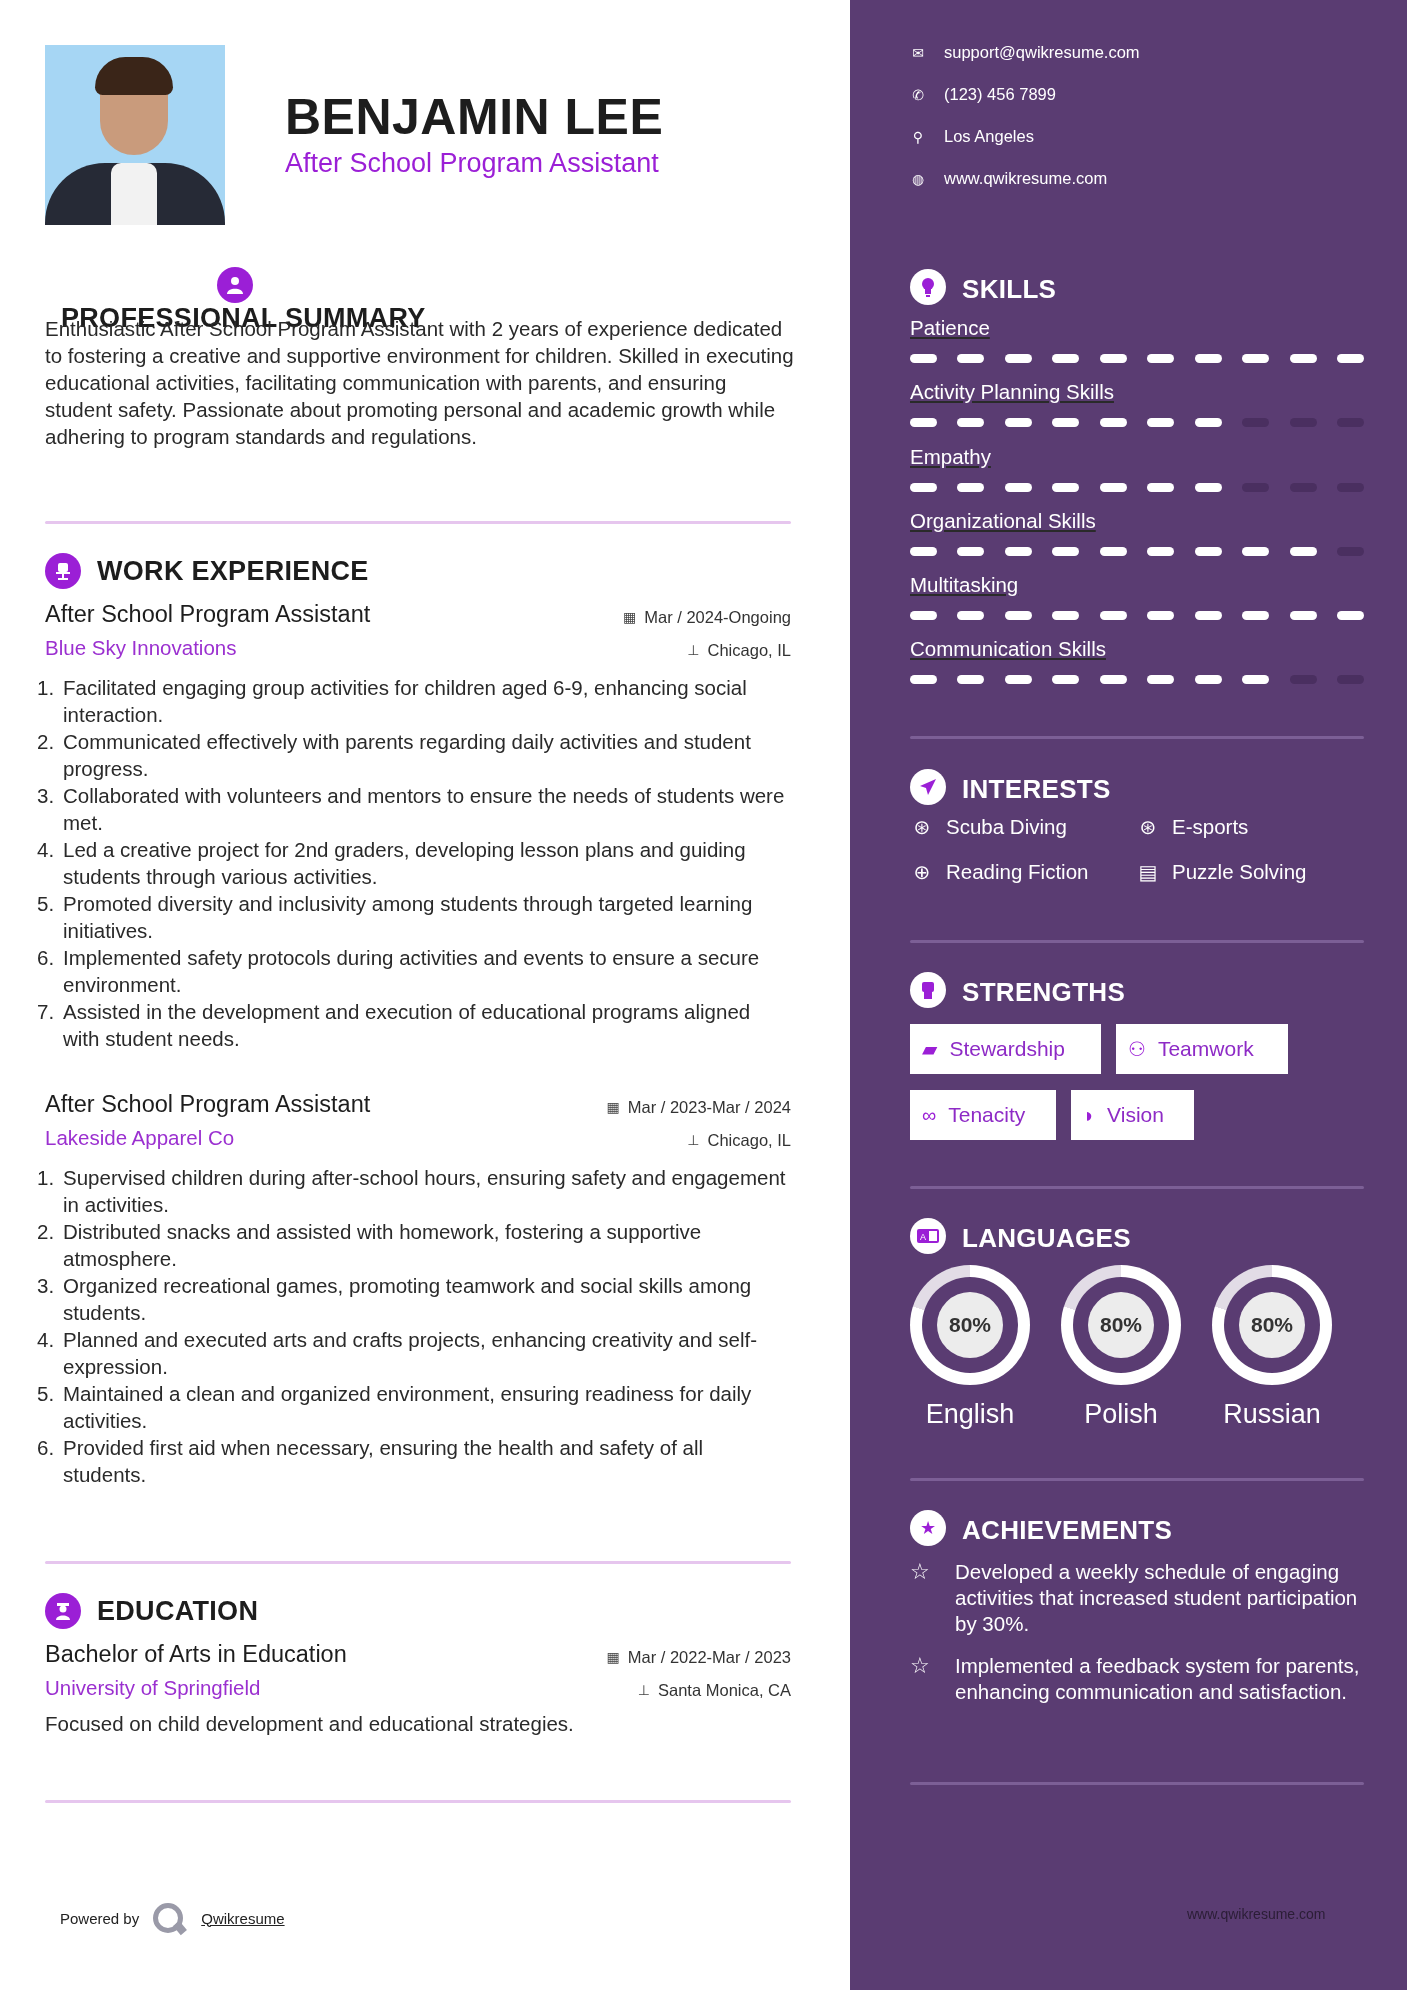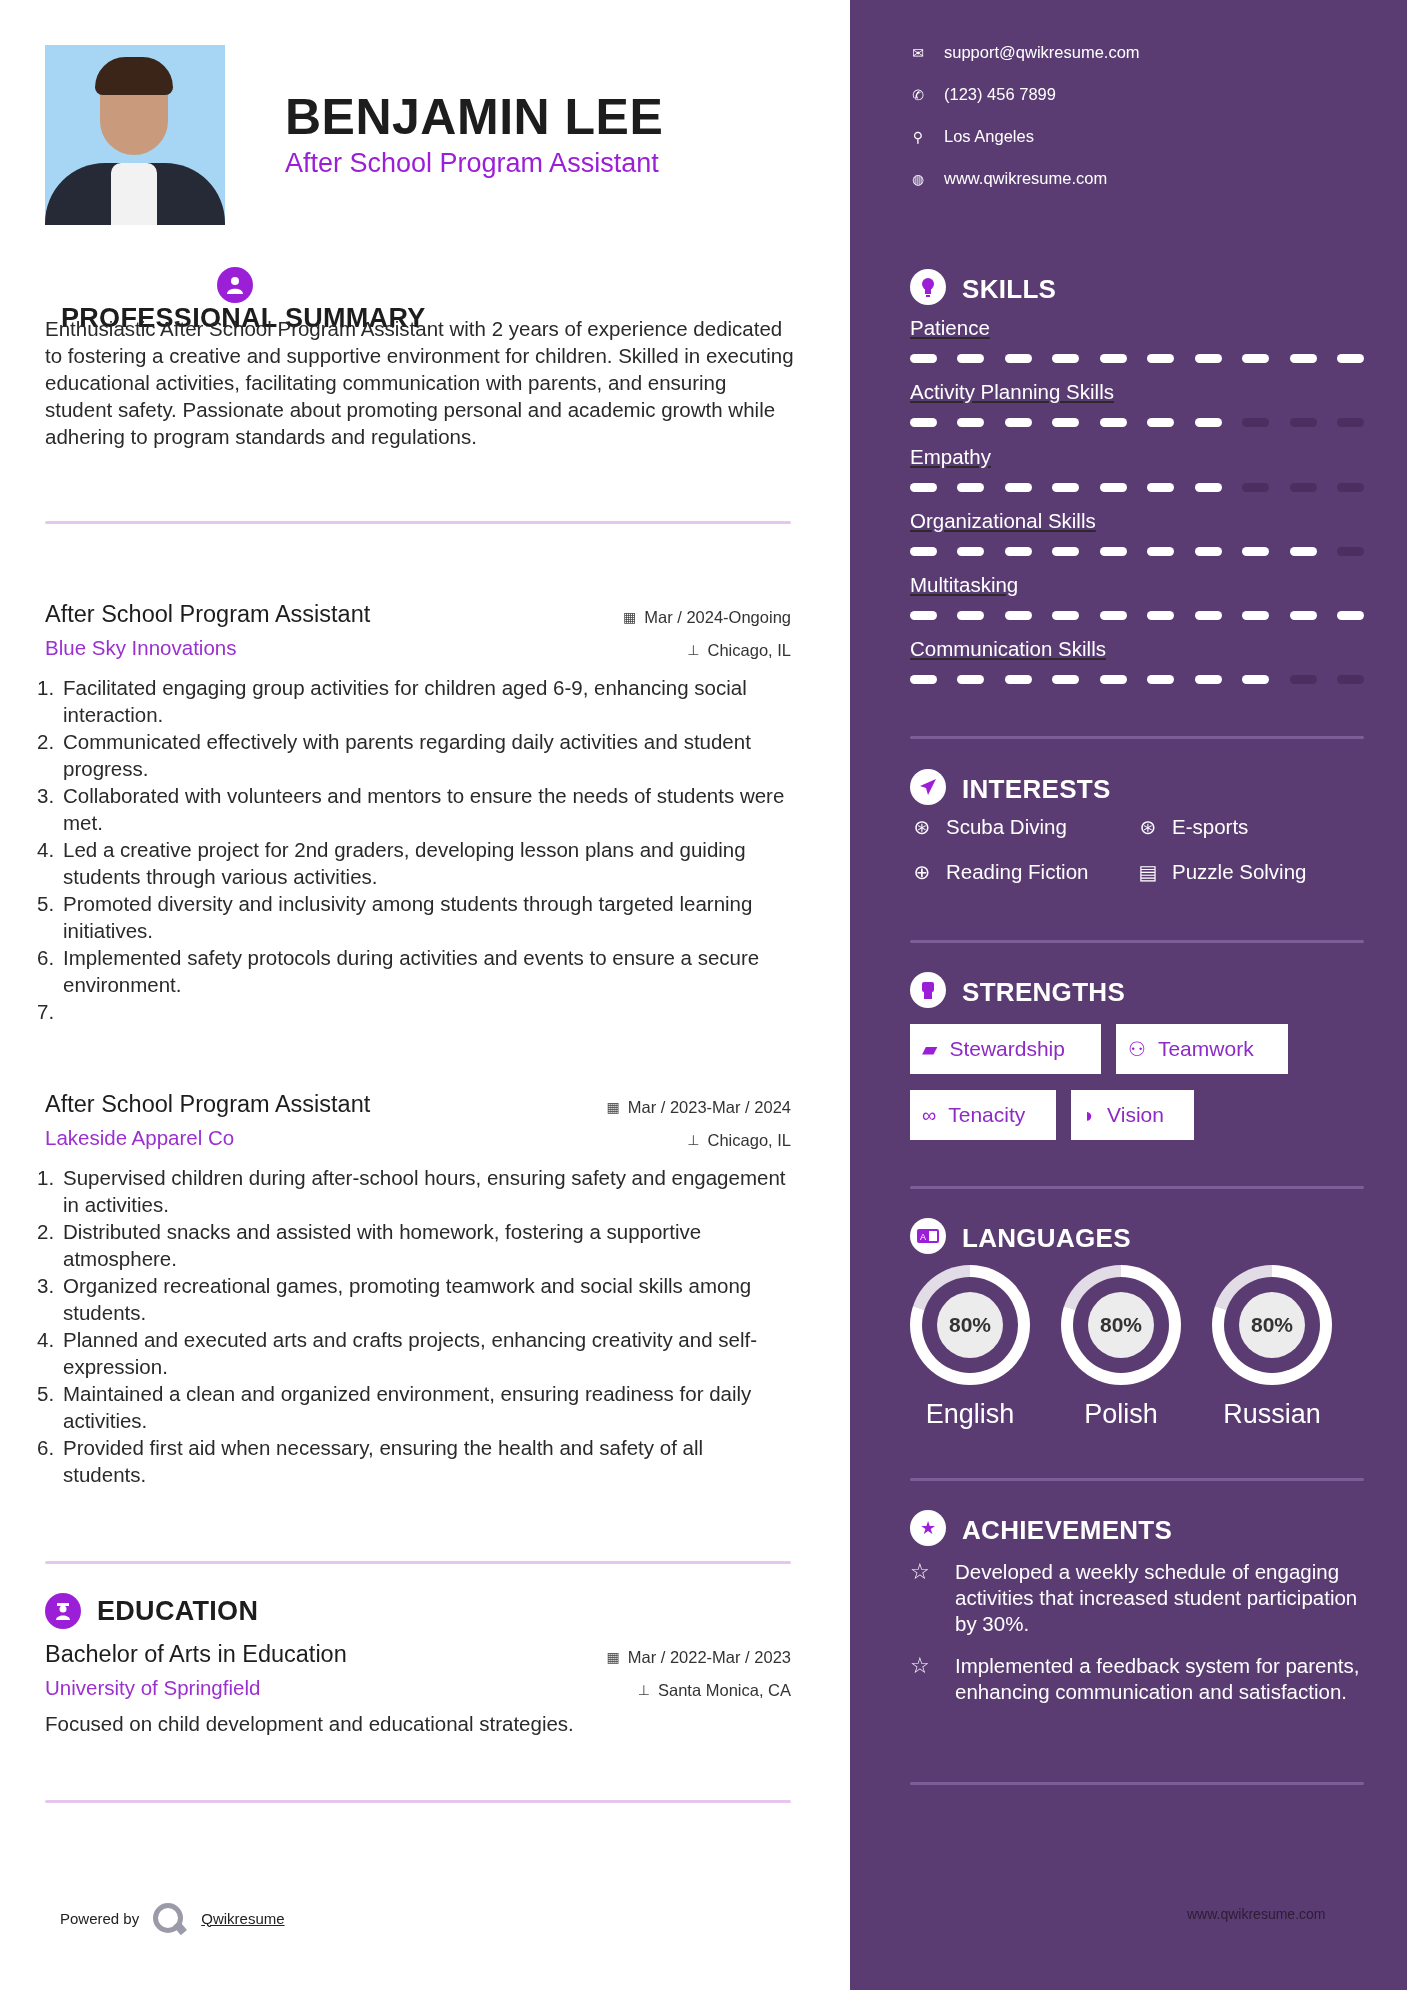--- a/index.html
+++ b/index.html
@@ -95,20 +95,31 @@
       <svg width="20" height="20" viewBox="0 0 20 20">
           <circle cx="10" cy="6" r="4" fill="#fff"></circle>
           <path d="M2 19 C2 12 18 12 18 19 Z" fill="#fff"></path>
         </svg>
     </span>
     <span class="sec-title">PROFESSIONAL SUMMARY</span>
   </div>
   <div class="para" style="top:315px;">Enthusiastic After School Program Assistant with 2 years of experience dedicated to fostering a creative and supportive environment for children. Skilled in executing educational activities, facilitating communication with parents, and ensuring student safety. Passionate about promoting personal and academic growth while adhering to program standards and regulations.</div>
   <div class="divider" style="top:521px;"></div>
 
+  <div class="sec-head" style="top:553px;">
+    <span class="sec-icon">
+      <svg width="20" height="20" viewBox="0 0 20 20">
+          <rect x="5" y="2" width="10" height="9" rx="2" fill="#fff"></rect>
+          <rect x="3" y="11" width="14" height="2" fill="#fff"></rect>
+          <rect x="9" y="13" width="2" height="4" fill="#fff"></rect>
+          <rect x="5" y="17" width="10" height="2" fill="#fff"></rect>
+        </svg>
+    </span>
+    <span class="sec-title">WORK EXPERIENCE</span>
+  </div>
 
   <div class="job" style="top:601px;">
     <div class="job-row">
       <span class="job-title">After School Program Assistant</span>
       <span class="job-meta">
           <span class="mi">▦</span>
           <span>Mar / 2024-Ongoing</span>
         </span>
     </div>
     <div class="job-row">
@@ -118,21 +129,21 @@
           <span>Chicago, IL</span>
         </span>
     </div>
     <ul class="bullets">
       <li><span class="num">1.</span><span>Facilitated engaging group activities for children aged 6-9, enhancing social interaction.</span></li>
       <li><span class="num">2.</span><span>Communicated effectively with parents regarding daily activities and student progress.</span></li>
       <li><span class="num">3.</span><span>Collaborated with volunteers and mentors to ensure the needs of students were met.</span></li>
       <li><span class="num">4.</span><span>Led a creative project for 2nd graders, developing lesson plans and guiding students through various activities.</span></li>
       <li><span class="num">5.</span><span>Promoted diversity and inclusivity among students through targeted learning initiatives.</span></li>
       <li><span class="num">6.</span><span>Implemented safety protocols during activities and events to ensure a secure environment.</span></li>
-      <li><span class="num">7.</span></li>
+      <li><span class="num">7.</span><span>Assisted in the development and execution of educational programs aligned with student needs.</span></li>
     </ul>
   </div>
 
   <div class="job" style="top:1091px;">
     <div class="job-row">
       <span class="job-title">After School Program Assistant</span>
       <span class="job-meta">
           <span class="mi">▦</span>
           <span>Mar / 2023-Mar / 2024</span>
         </span>

